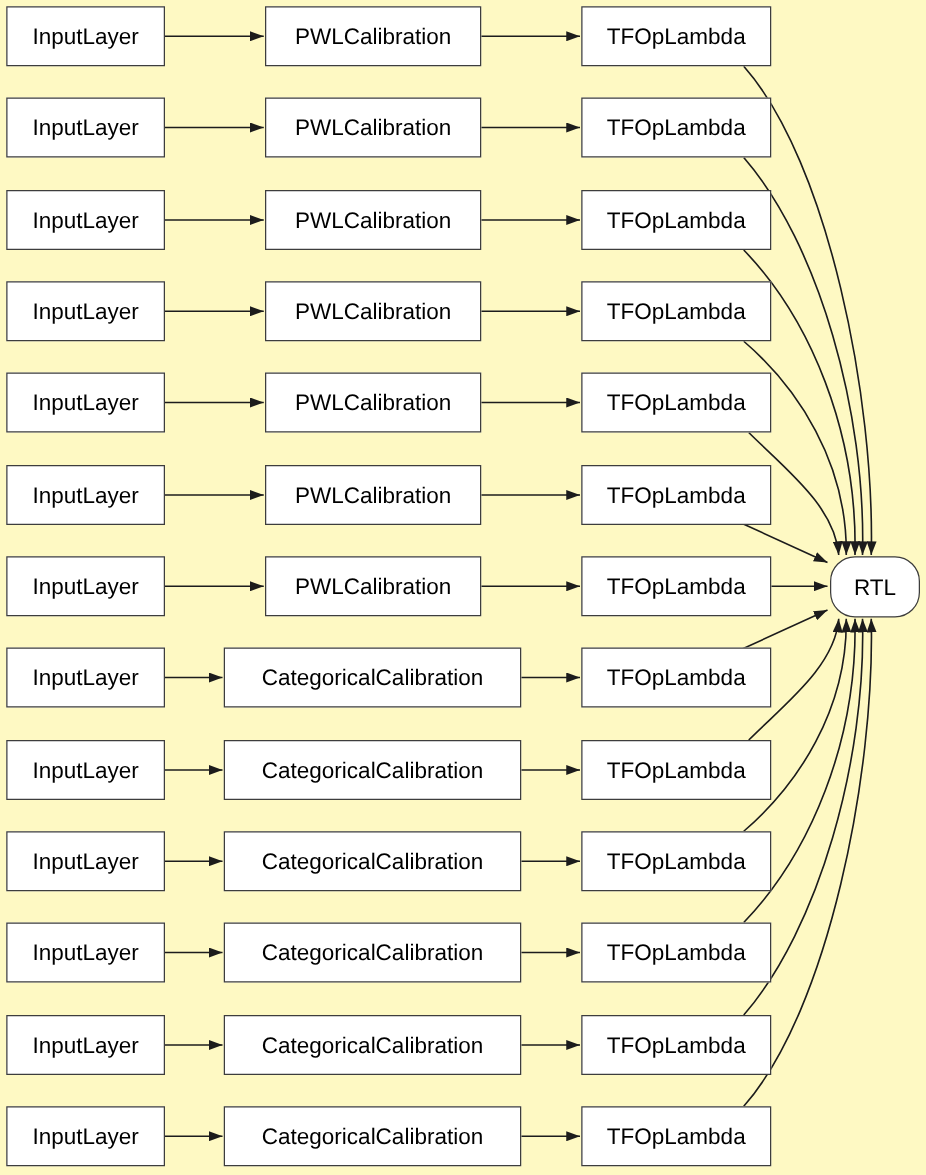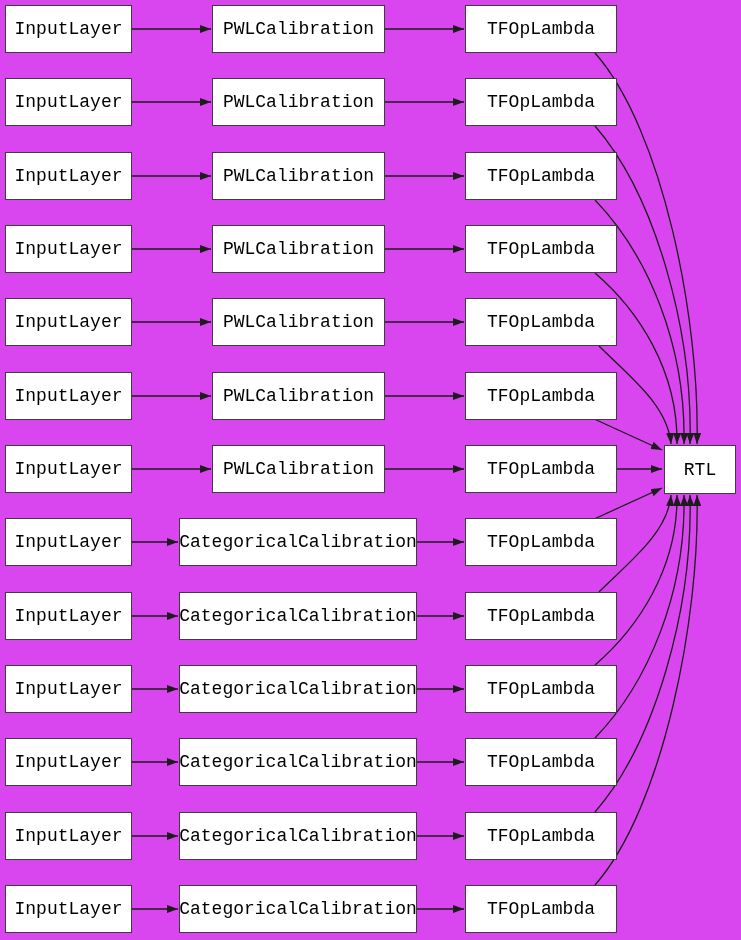--- a/index.html
+++ b/index.html
@@ -1,21 +1,21 @@
 <!DOCTYPE html>
 <html><head>
 <meta charset="utf-8">
 <style>
   html, body { margin: 0; padding: 0; background: #ffffff; }
   #diagram-canvas {
     position: relative;
     width: 741px;
     height: 940px;
-    background: #d946ef;
-    font-family: Liberation Mono, monospace;
+    background: #fef9c3;
+    font-family: Liberation Sans, sans-serif;
     overflow: hidden;
   }
   #edges-layer {
     position: absolute;
     left: 0; top: 0;
     width: 741px; height: 940px;
   }
   .node {
     position: absolute;
     box-sizing: border-box;
@@ -113,15 +113,15 @@
       <div class="node" style="left: 465px; top: 665px; width: 152px; height: 48px; background: rgb(255, 255, 255); border-color: rgb(61, 61, 61); color: rgb(0, 0, 0);">TFOpLambda</div>
       <div class="node" style="left: 5px; top: 738px; width: 127px; height: 48px; background: rgb(255, 255, 255); border-color: rgb(61, 61, 61); color: rgb(0, 0, 0);">InputLayer</div>
       <div class="node" style="left: 179px; top: 738px; width: 238px; height: 48px; background: rgb(255, 255, 255); border-color: rgb(61, 61, 61); color: rgb(0, 0, 0);">CategoricalCalibration</div>
       <div class="node" style="left: 465px; top: 738px; width: 152px; height: 48px; background: rgb(255, 255, 255); border-color: rgb(61, 61, 61); color: rgb(0, 0, 0);">TFOpLambda</div>
       <div class="node" style="left: 5px; top: 812px; width: 127px; height: 48px; background: rgb(255, 255, 255); border-color: rgb(61, 61, 61); color: rgb(0, 0, 0);">InputLayer</div>
       <div class="node" style="left: 179px; top: 812px; width: 238px; height: 48px; background: rgb(255, 255, 255); border-color: rgb(61, 61, 61); color: rgb(0, 0, 0);">CategoricalCalibration</div>
       <div class="node" style="left: 465px; top: 812px; width: 152px; height: 48px; background: rgb(255, 255, 255); border-color: rgb(61, 61, 61); color: rgb(0, 0, 0);">TFOpLambda</div>
       <div class="node" style="left: 5px; top: 885px; width: 127px; height: 48px; background: rgb(255, 255, 255); border-color: rgb(61, 61, 61); color: rgb(0, 0, 0);">InputLayer</div>
       <div class="node" style="left: 179px; top: 885px; width: 238px; height: 48px; background: rgb(255, 255, 255); border-color: rgb(61, 61, 61); color: rgb(0, 0, 0);">CategoricalCalibration</div>
       <div class="node" style="left: 465px; top: 885px; width: 152px; height: 48px; background: rgb(255, 255, 255); border-color: rgb(61, 61, 61); color: rgb(0, 0, 0);">TFOpLambda</div>
-      <div class="node" style="left: 664px; top: 445px; width: 72px; height: 49px; background: rgb(255, 255, 255); border-color: rgb(61, 61, 61); color: rgb(0, 0, 0);">RTL</div>
+      <div class="node" style="left: 664px; top: 445px; width: 72px; height: 49px; background: rgb(255, 255, 255); border-color: rgb(61, 61, 61); color: rgb(0, 0, 0); border-radius: 20px;">RTL</div>
     </div>
 </div>
 
 </body></html>

